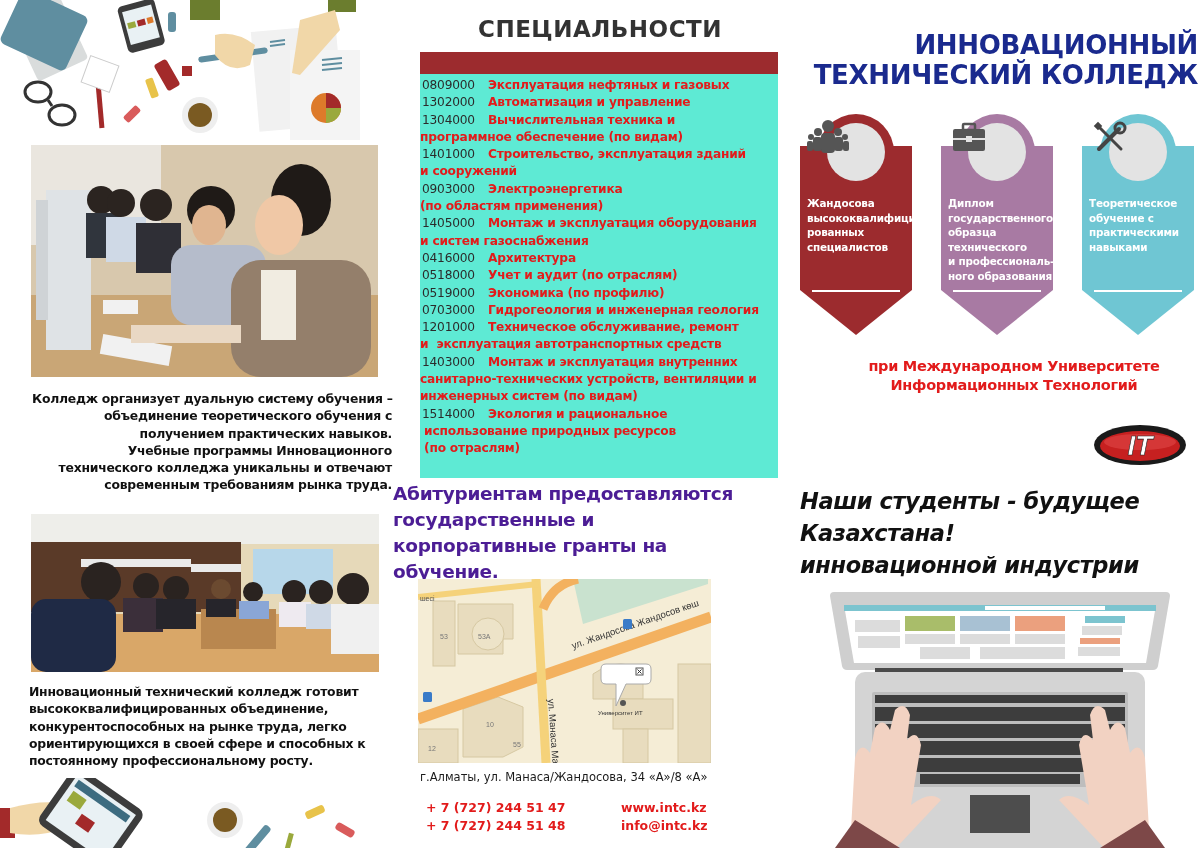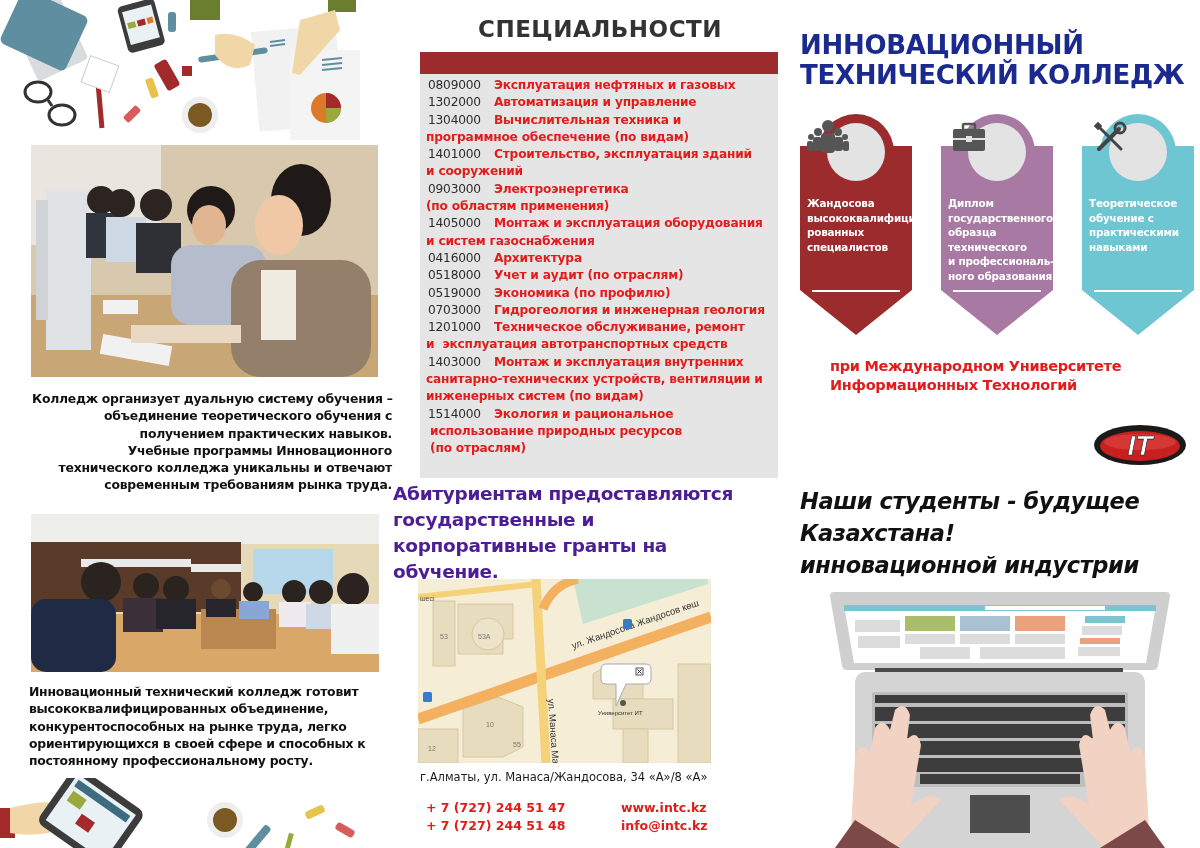--- a/index.html
+++ b/index.html
@@ -14,47 +14,47 @@
   .photo2 { left: 31px; top: 514px; width: 348px; height: 158px; }
   .para { font-size: 12.4px; font-weight: bold; line-height: 17.3px; color: #111; letter-spacing: -0.25px; }
   .para1 { left: 32px; top: 390px; width: 360px; text-align: right; }
   .para2 { left: 29px; top: 683px; width: 370px; }
   .para span { display: block; white-space: nowrap; }
   .illus-bottom { left: 0; top: 778px; width: 400px; height: 70px; }
 
   
   .spec-title { left: 420px; top: 16px; width: 360px; text-align: center; font-size: 23px; font-weight: bold; color: #333333; letter-spacing: 0.5px; }
   .spec-header-bar { left: 420px; top: 52px; width: 358px; height: 22px; background: #9c2b2e; }
-  .spec-box { left: 420px; top: 74px; width: 358px; height: 404px; background: #e5e5e5; padding: 3px 0 0 8px; }
+  .spec-box { left: 420px; top: 74px; width: 358px; height: 404px; background: #5eead4; padding: 3px 0 0 2px; }
   .spec-list { list-style: none; font-size: 12.2px; font-weight: bold; line-height: 17.3px; letter-spacing: -0.2px; }
   .spec-list li { white-space: nowrap; }
   .spec-code { color: #2b2b2b; font-weight: normal; display: inline-block; width: 66px; }
   .spec-name { color: #e21b1b; }
   .spec-cont { color: #e21b1b; display: block; margin-left: -2px; }
   .grants { left: 393px; top: 481px; width: 370px; font-size: 18.5px; font-weight: bold; line-height: 26px; color: #4c1d95; letter-spacing: -0.3px; }
   .grants span { display: block; }
   .map { left: 418px; top: 579px; width: 293px; height: 184px; background: #f4ecd6; overflow: hidden; }
   .address { left: 420px; top: 770px; font-size: 11.5px; color: #1a1a1a; white-space: nowrap; }
   .contacts { left: 426px; top: 799px; font-size: 12.5px; font-weight: bold; color: #e21b1b; line-height: 18px; }
   .contacts2 { left: 621px; top: 799px; font-size: 12.5px; font-weight: bold; color: #e21b1b; line-height: 18px; }
   .contacts span, .contacts2 span { display: block; }
 
   
-  .college-title { left: 800px; top: 30px; width: 398px; text-align: left; font-size: 26px; font-weight: bold; color: #1a2a8e; line-height: 30px; letter-spacing: -0.3px; }
+  .college-title { left: 800px; top: 30px; width: 398px; text-align: right; font-size: 26px; font-weight: bold; color: #1a2a8e; line-height: 30px; letter-spacing: -0.3px; }
   .college-title span { display: block; }
   .banner { width: 112px; height: 225px; }
   .banner-red { left: 800px; top: 110px; }
   .banner-purple { left: 941px; top: 110px; }
   .banner-cyan { left: 1082px; top: 110px; }
   .banner svg { position: absolute; left: 0; top: 0; }
   .banner-icon { position: absolute; left: 28px; top: 14px; width: 56px; height: 56px; }
   .banner-text { position: absolute; left: 7px; top: 86px; width: 104px; font-size: 10.4px; font-weight: bold; color: #ffffff; line-height: 14.5px; letter-spacing: -0.2px; }
   .banner-text span { display: block; white-space: nowrap; }
   .banner-line { position: absolute; left: 12px; top: 180px; width: 88px; height: 2px; background: #ffffff; }
-  .univ { left: 830px; top: 357px; width: 368px; text-align: left; font-size: 14.5px; font-weight: bold; color: #e21b1b; line-height: 19px; letter-spacing: -0.3px; }
+  .univ { left: 830px; top: 357px; width: 368px; text-align: center; font-size: 14.5px; font-weight: bold; color: #e21b1b; line-height: 19px; letter-spacing: -0.3px; }
   .univ span { display: block; }
   .logo { left: 1090px; top: 420px; width: 100px; height: 50px; }
   .slogan { left: 800px; top: 485px; width: 400px; text-align: left; font-size: 22.5px; font-weight: bold; font-style: italic; color: #111; line-height: 32px; letter-spacing: -0.4px; }
   .slogan span { display: block; }
   .laptop { left: 820px; top: 590px; width: 360px; height: 258px; }
 </style>
 </head>
 <body>
 
 <div class="abs illus-top">

